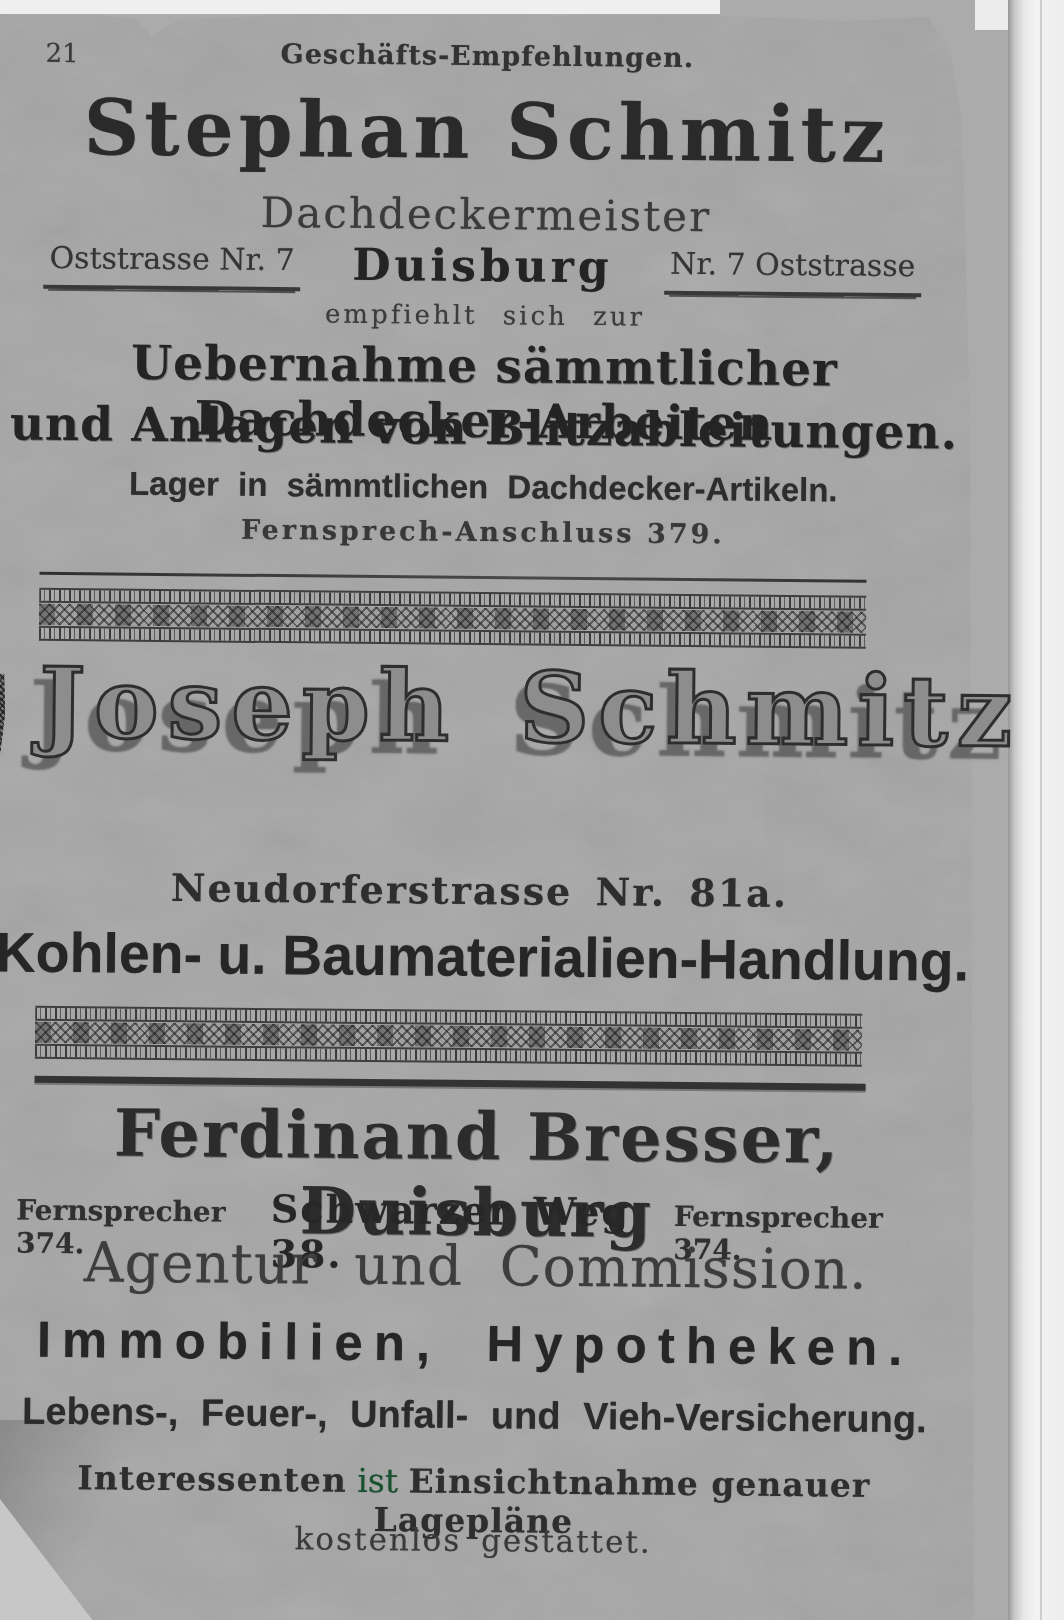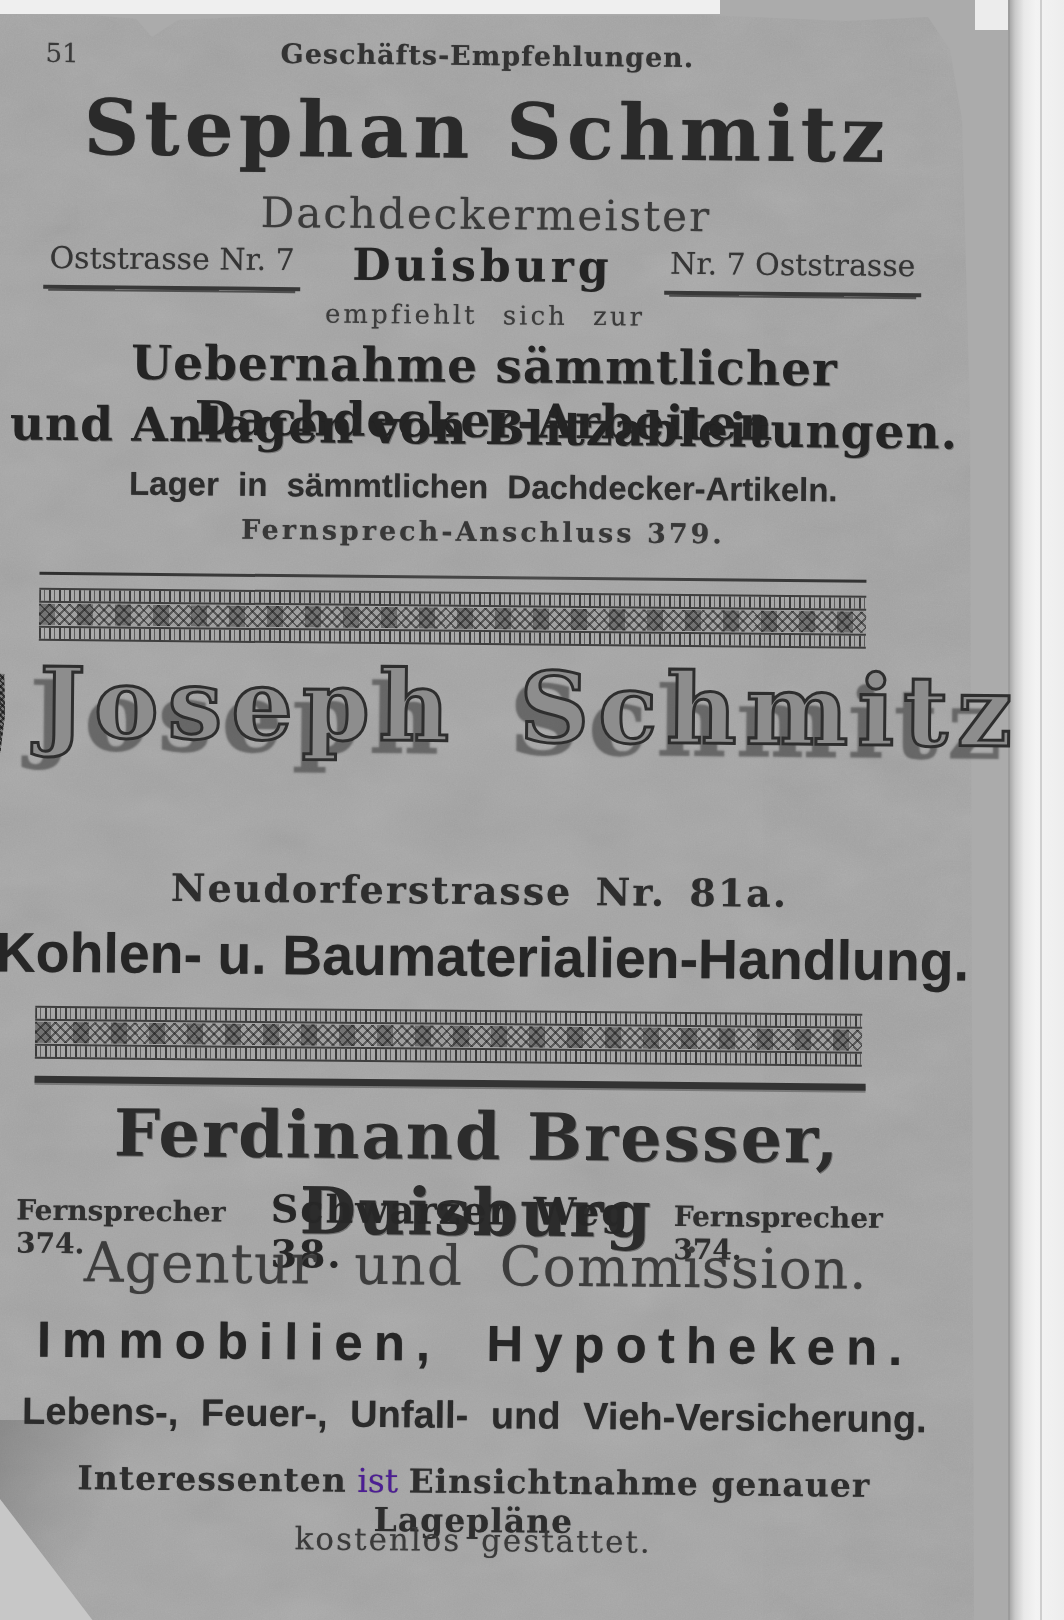--- a/index.html
+++ b/index.html
@@ -90,21 +90,21 @@
   
   .bresser-name{top:1098px;font-size:65px;font-weight:bold;letter-spacing:2px;color:#2c2c2c;text-shadow:1px 1px 0 rgba(30,30,30,.4);}
   .phones-row{top:1188px;display:flex;justify-content:space-between;align-items:baseline;padding:0 36px 0 28px;}
   .phone-side{font-size:28px;font-weight:bold;color:#303030;}
   .phone-street{font-size:38px;font-weight:bold;letter-spacing:2px;word-spacing:8px;color:#272727;}
   .bresser-l1{top:1234px;font-size:55px;letter-spacing:1px;word-spacing:18px;color:#3d3d3d;}
   .bresser-l2{top:1314px;font-size:51px;font-weight:bold;letter-spacing:11px;word-spacing:20px;font-family:"Liberation Sans",sans-serif;color:#262626;white-space:nowrap;}
   .bresser-l3{top:1394px;font-size:38px;font-weight:bold;word-spacing:12px;font-family:"Liberation Sans",sans-serif;color:#2b2b2b;}
   .note-line{top:1462px;font-size:33px;color:#2e2e2e;}
   .note-line .b{font-weight:bold;letter-spacing:1px;}
-  .note-line .r{font-weight:normal;color:#4c1d95;}
+  .note-line .r{font-weight:normal;color:#14532d;}
   .note-end{top:1522px;font-size:31px;letter-spacing:2px;word-spacing:8px;color:#3a3a3a;}
 </style>
 </head>
 <body>
 
 <div class="scan-top-strip"></div>
 <div class="scan-top-right"></div>
 <div class="page-edge"></div>
 <div class="edge-crease"></div>
 
@@ -120,21 +120,21 @@
     </filter>
     <rect width="976" height="1620" filter="url(#mottle)" opacity="0.14"></rect>
     <rect width="976" height="1620" filter="url(#fineGrain)" opacity="0.10"></rect>
   </svg>
   <div class="corner-shadow"></div>
   <div class="corner-fold"></div>
 </div>
 
 <div class="content">
 
-  <div class="abs page-number ink">51</div>
+  <div class="abs page-number ink">21</div>
   <div class="abs ctr section-header ink">Geschäfts-Empfehlungen.</div>
 
   <div>
     <div class="abs ctr stephan-name ink">Stephan Schmitz</div>
     <div class="abs ctr stephan-prof ink">Dachdeckermeister</div>
     <div class="abs addr-row">
       <span class="addr-side ink">Oststrasse Nr. 7</span>
       <span class="addr-city ink">Duisburg</span>
       <span class="addr-side ink">Nr. 7 Oststrasse</span>
     </div>

